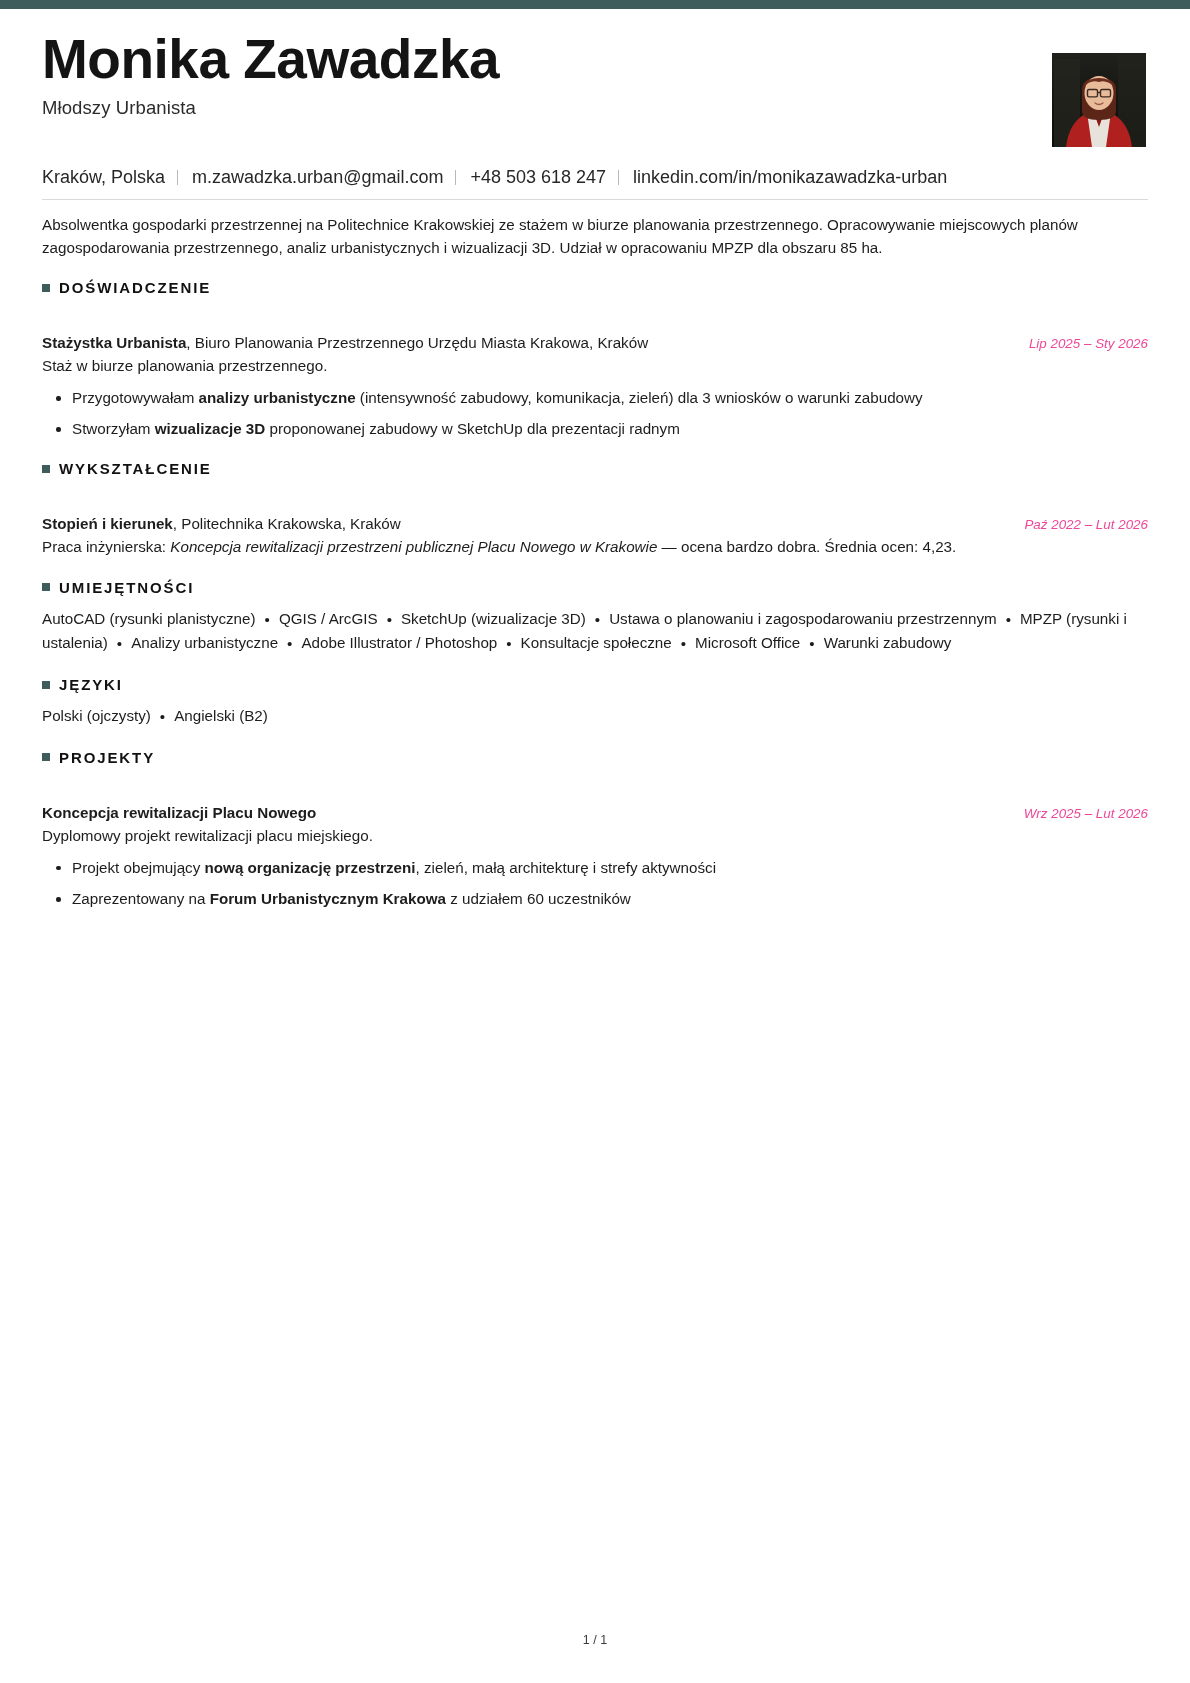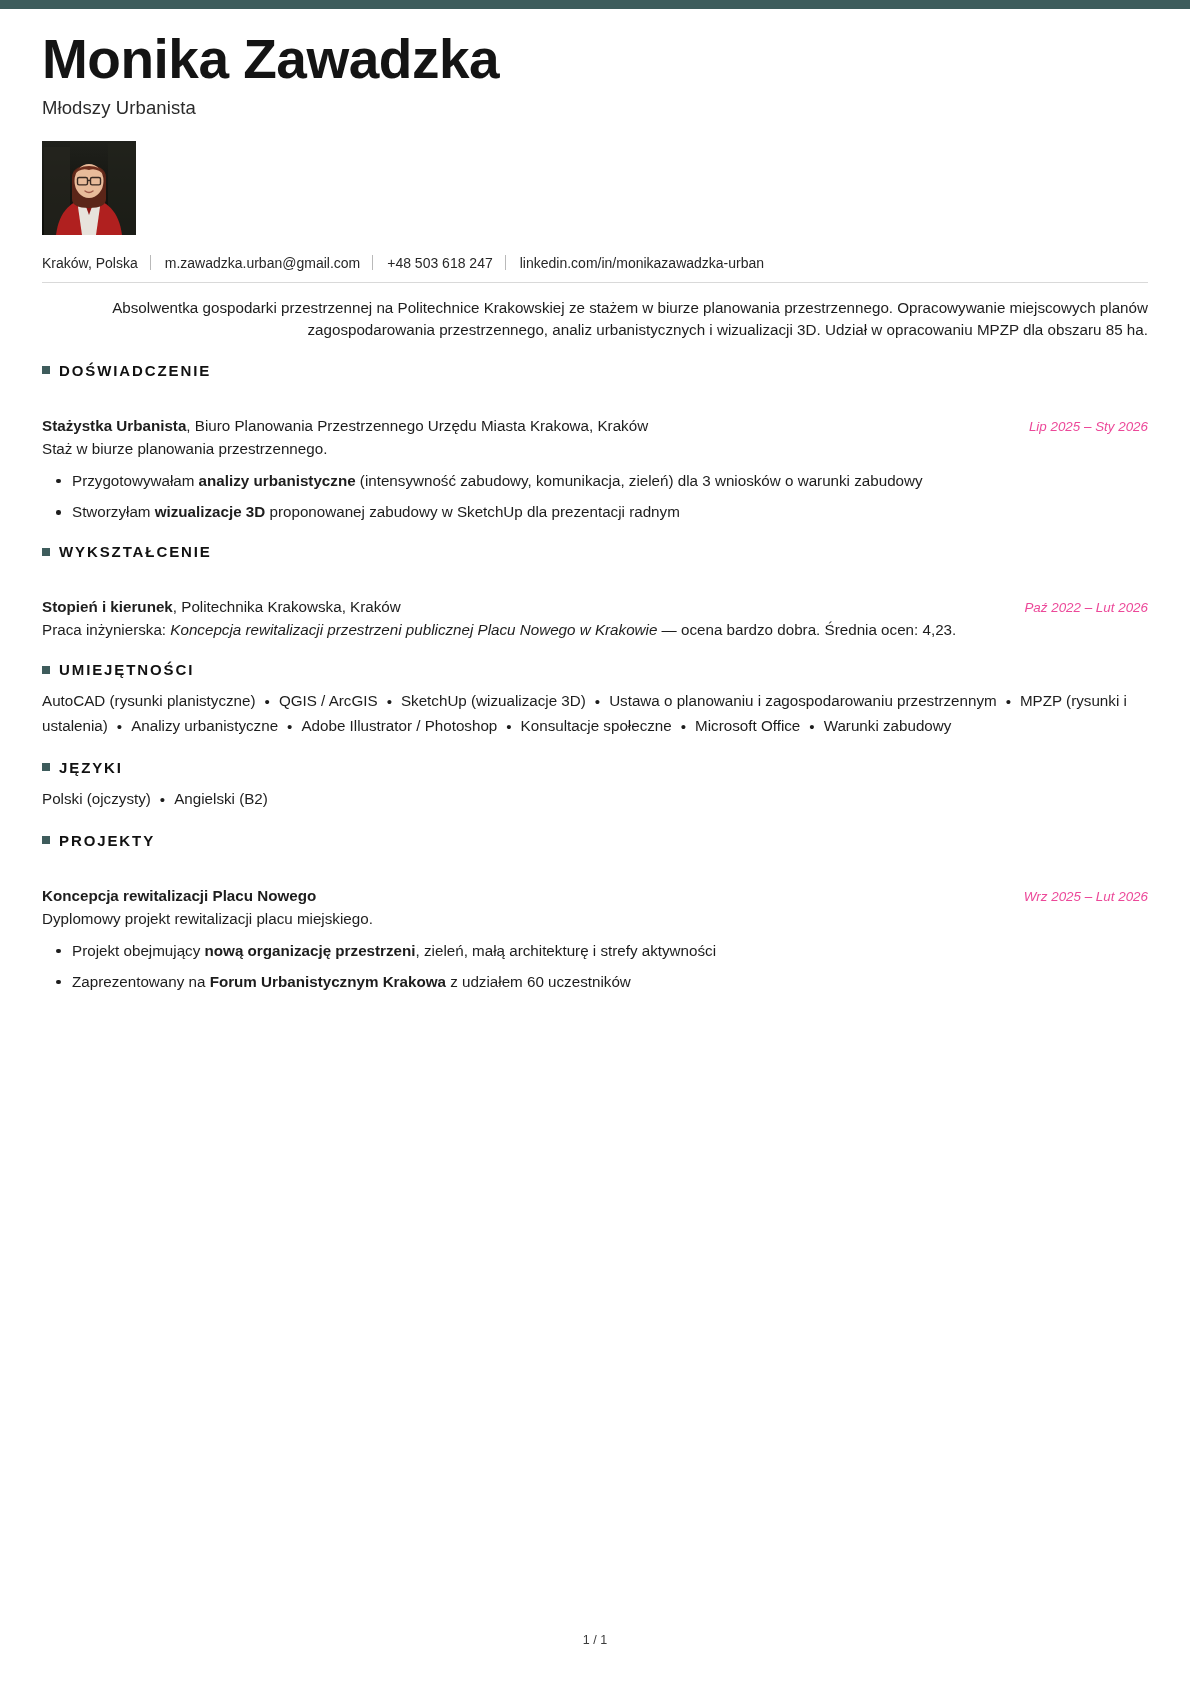--- a/index.html
+++ b/index.html
@@ -30,21 +30,20 @@
     padding: 0 42px;
     position: relative;
   }
 
   
   .header {
     display: flex;
     align-items: flex-start;
     justify-content: space-between;
     padding-top: 22px;
-    flex-direction: column;
   }
   .header-left { flex: 1 1 auto; min-width: 0; }
   .name {
     font-size: 55px;
     font-weight: 700;
     letter-spacing: -0.5px;
     line-height: 1.05;
     margin: 0;
     color: #141414;
   }
@@ -68,21 +67,21 @@
     position: relative;
     display: block;
   }
   .photo svg { display: block; width: 100%; height: 100%; }
 
   
   .contact {
     display: flex;
     align-items: center;
     flex-wrap: wrap;
-    font-size: 14px;
+    font-size: 18px;
     color: #272727;
     margin-top: 20px;
     padding-bottom: 11px;
     border-bottom: 1px solid #d9d9d9;
   }
   .contact .item { white-space: nowrap; }
   .contact .sep {
     display: inline-block;
     width: 1px;
     height: 15px;
@@ -90,21 +89,21 @@
     margin: 0 14px 0 12px;
     flex: 0 0 auto;
   }
 
   
   .summary {
     font-size: 15.2px;
     line-height: 1.48;
     color: #1d1d1d;
     margin-top: 14px;
-    text-align: right;
+    text-align: left;
   }
 
   
   .section { margin-top: 20px; }
   .section-head {
     display: flex;
     align-items: center;
     gap: 9px;
     margin-bottom: 11px;
   }

